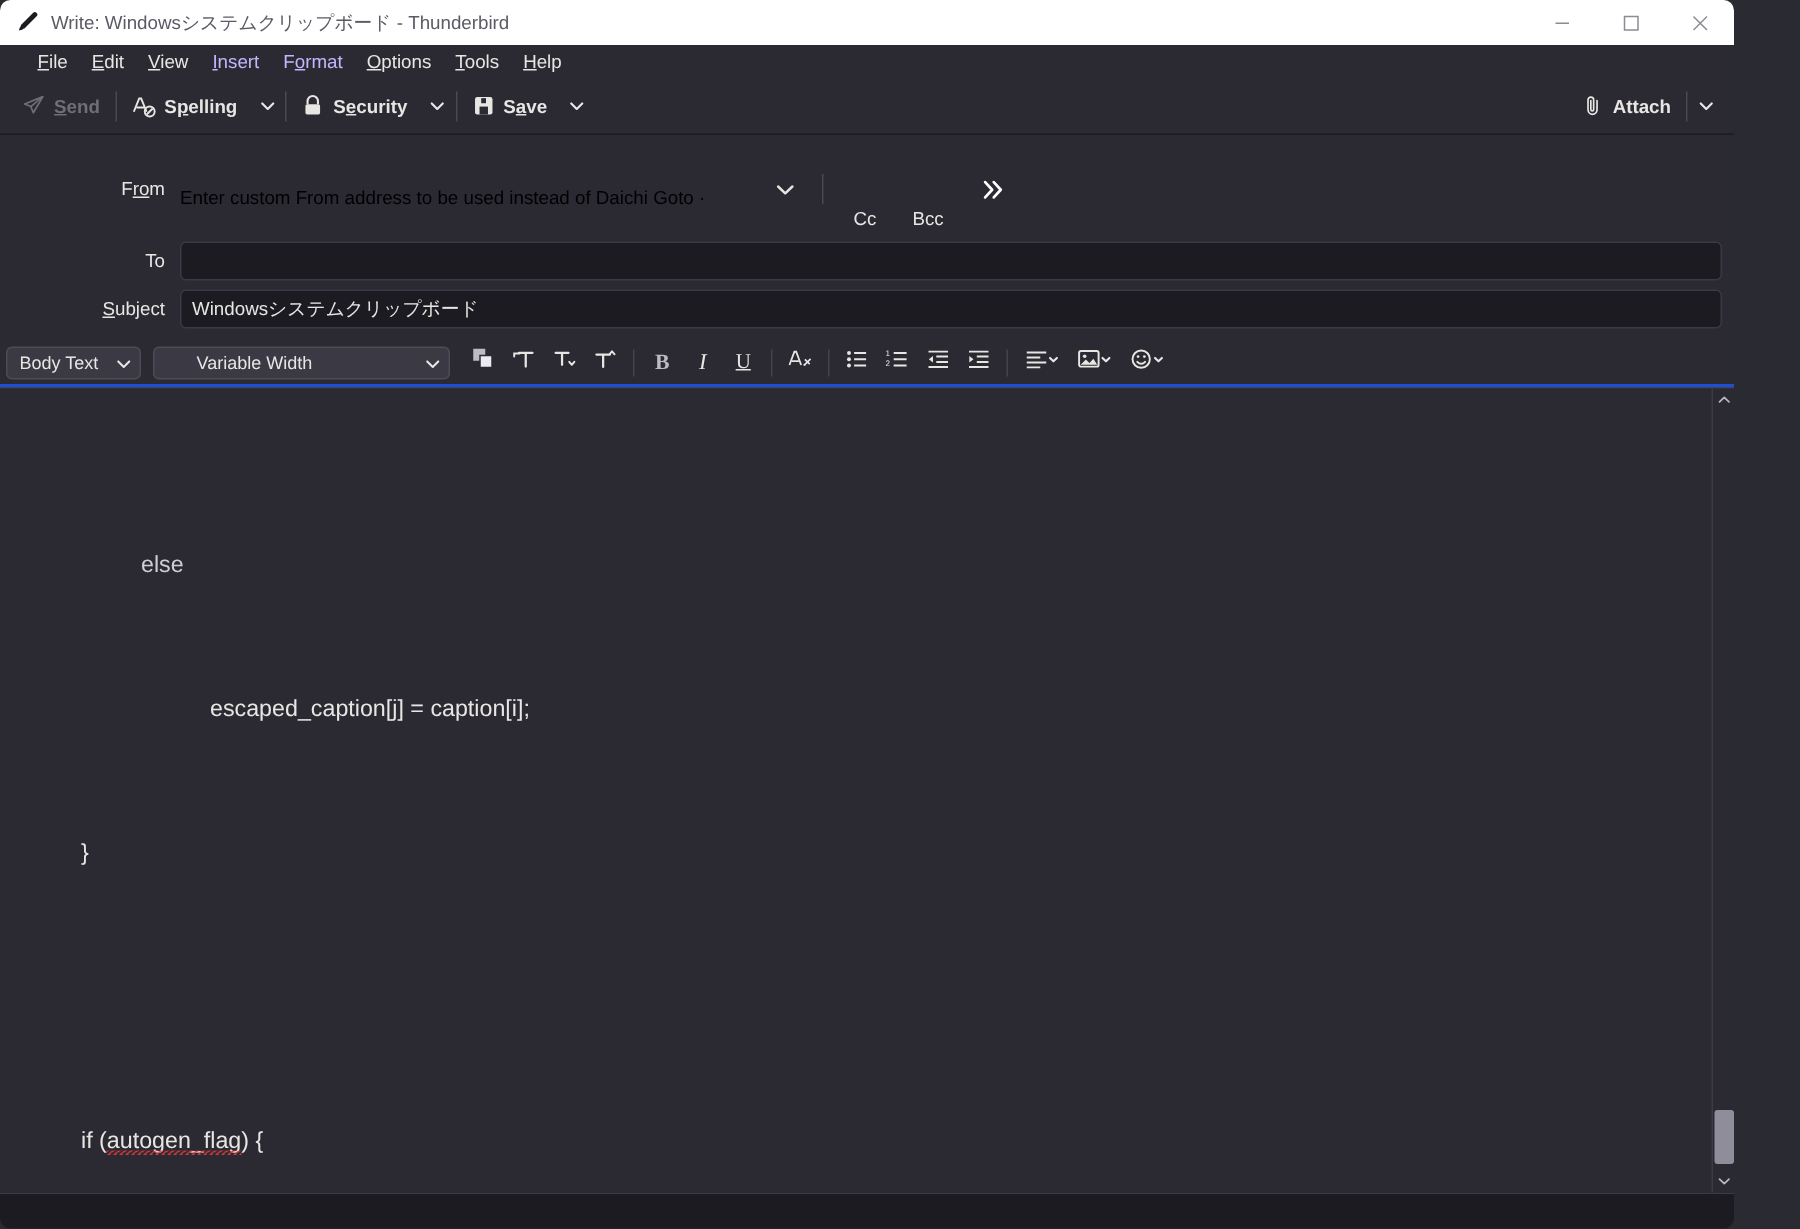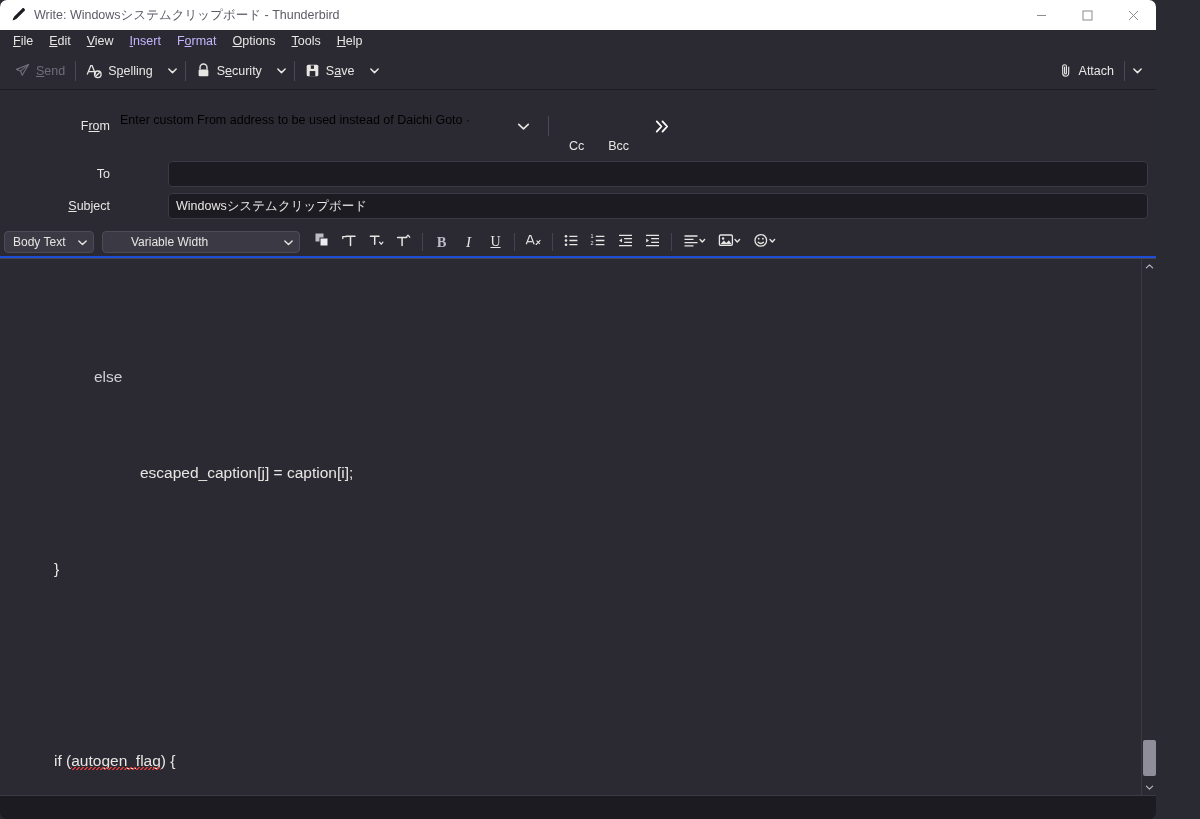--- a/index.html
+++ b/index.html
@@ -50,21 +50,21 @@
   }
   .winbtn svg { display: block; }
 
   
   .menubar {
     height: 22px;
     flex: 0 0 22px;
     background: #2b2a33;
     display: flex;
     align-items: center;
-    padding-left: 6px;
+    padding-left: 18px;
     gap: 2px;
   }
   .menuitem {
     font-size: 12.5px;
     color: #e8e6e3;
     padding: 2px 7px;
     border-radius: 3px;
     line-height: 15px;
     white-space: nowrap;
   }
@@ -73,20 +73,21 @@
 
   
   .composebar {
     height: 38px;
     flex: 0 0 38px;
     background: #2b2a33;
     display: flex;
     align-items: center;
     padding: 0 8px 0 6px;
     border-bottom: 1px solid #1c1b22;
+    font-weight: bold;
   }
   .tbtn {
     display: flex; align-items: center; gap: 6px;
     height: 28px;
     padding: 0 9px;
     border-radius: 4px;
     color: #e8e6e3;
     font-size: 12.5px;
     white-space: nowrap;
   }
@@ -132,26 +133,25 @@
     height: 26px;
     background: #1c1b22;
     border: 1px solid #3a3944;
     border-radius: 4px;
     display: flex;
     align-items: center;
     padding: 0 7px;
     font-size: 12.5px;
     color: #e8e6e3;
     overflow: hidden;
-    margin-left: 48px;
   }
   .from-row { display: flex; align-items: center; }
   .from-box {
     flex: 0 0 390px;
-    display: flex; align-items: flex-start;
+    display: flex; align-items: flex-end;
     height: 26px;
     padding: 0 4px 0 0;
     font-size: 12.5px;
   }
   .from-dd {
     width: 26px; height: 26px;
     display: flex; align-items: center; justify-content: center;
     border-radius: 3px;
   }
   .vdiv { width: 1px; height: 20px; background: #4a4855; margin: 0 12px; }

